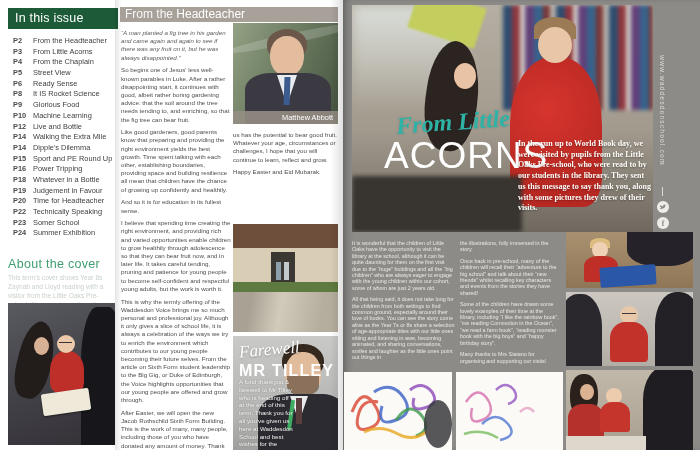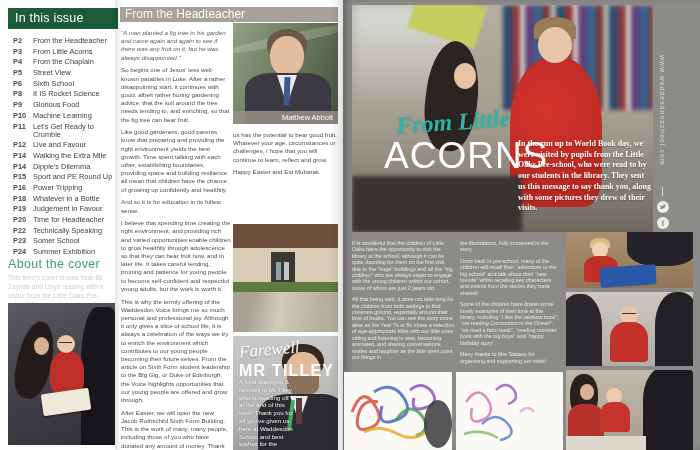--- a/index.html
+++ b/index.html
@@ -169,41 +169,37 @@
     <li>
         <span class="pg">P4</span>
         <span class="lbl">From the Chaplain</span>
       </li>
     <li>
         <span class="pg">P5</span>
         <span class="lbl">Street View</span>
       </li>
     <li>
         <span class="pg">P6</span>
-        <span class="lbl">Sixth School</span>
+        <span class="lbl">Ready Sense</span>
       </li>
     <li>
         <span class="pg">P8</span>
         <span class="lbl">It IS Rocket Science</span>
       </li>
     <li>
         <span class="pg">P9</span>
         <span class="lbl">Glorious Food</span>
       </li>
     <li>
         <span class="pg">P10</span>
         <span class="lbl">Machine Learning</span>
       </li>
     <li>
-        <span class="pg">P11</span>
-        <span class="lbl">Let's Get Ready to Crumble</span>
-      </li>
-    <li>
         <span class="pg">P12</span>
-        <span class="lbl">Live and Favour</span>
+        <span class="lbl">Live and Bottle</span>
       </li>
     <li>
         <span class="pg">P14</span>
         <span class="lbl">Walking the Extra Mile</span>
       </li>
     <li>
         <span class="pg">P14</span>
         <span class="lbl">Dipple's Dilemma</span>
       </li>
     <li>

